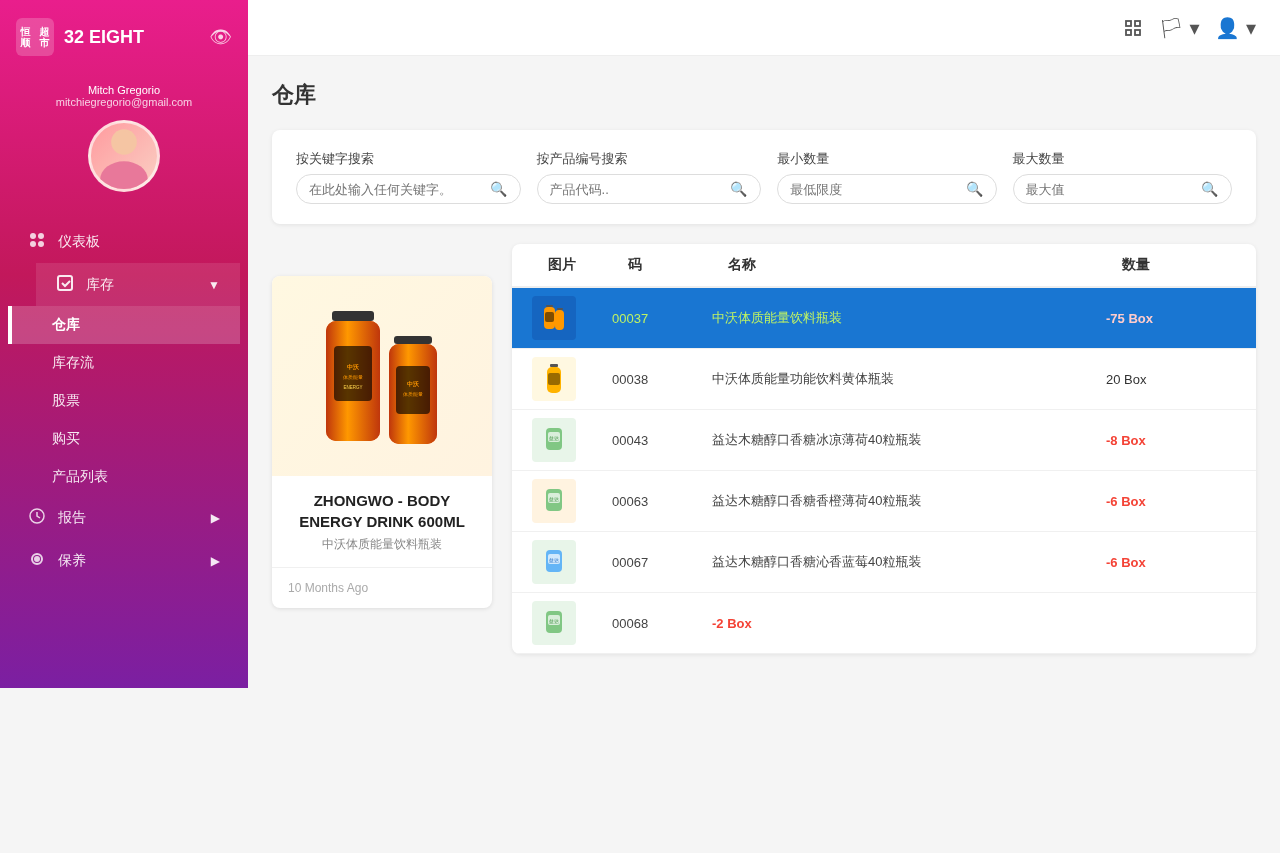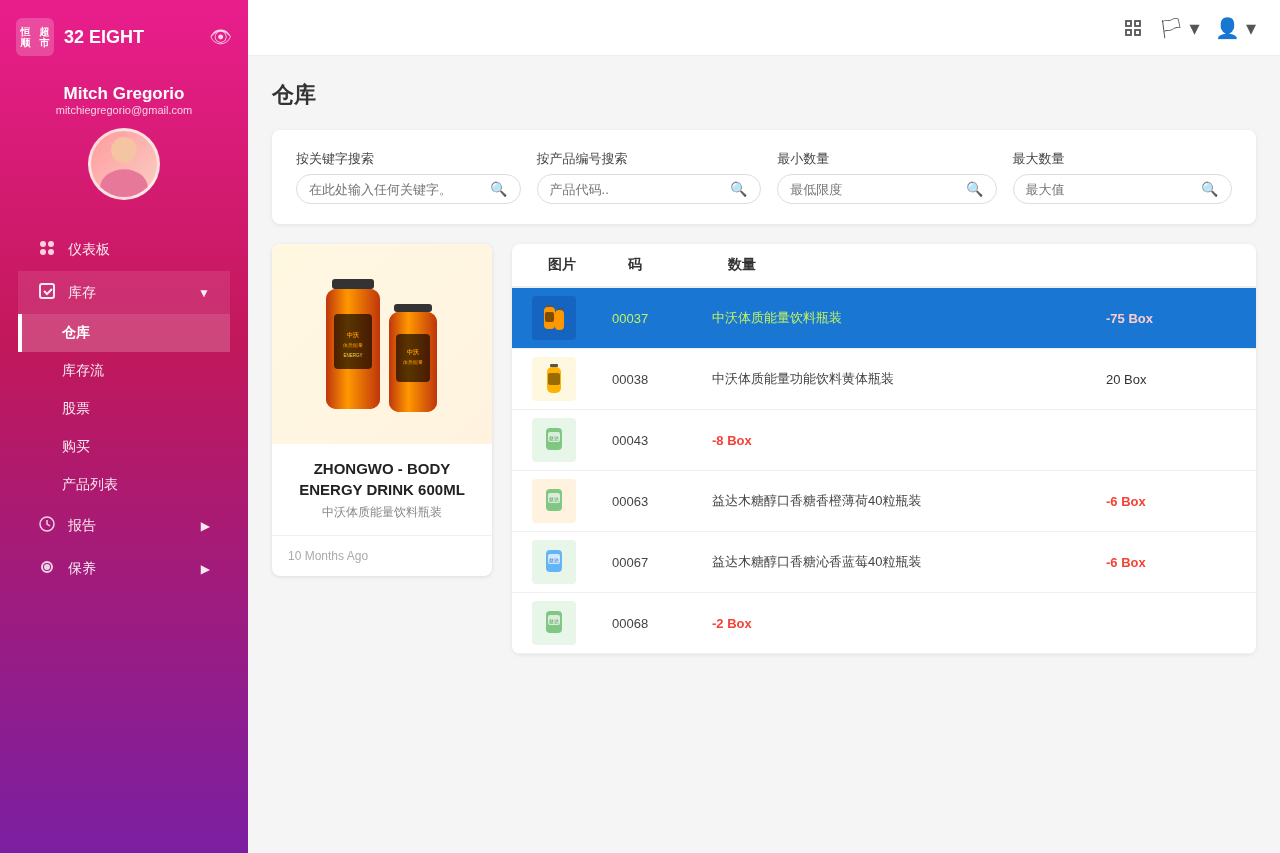--- a/index.html
+++ b/index.html
@@ -6,21 +6,21 @@
     body { font-family: 'Microsoft YaHei', Arial, sans-serif; background: #f5f5f5; display: flex; height: 853px; overflow: hidden; }
 
     
     .sidebar {
       width: 248px;
       min-width: 248px;
       background: linear-gradient(180deg, #e91e8c 0%, #c2185b 40%, #7b1fa2 100%);
       display: flex;
       flex-direction: column;
       color: white;
-      height: 853px;
+      height: 688px;
     }
     .sidebar-header {
       display: flex;
       align-items: center;
       padding: 18px 16px;
       gap: 10px;
     }
     .sidebar-logo-box {
       background: rgba(255,255,255,0.2);
       border-radius: 6px;
@@ -45,56 +45,56 @@
       font-size: 18px;
       opacity: 0.8;
     }
     .sidebar-user {
       display: flex;
       flex-direction: column;
       align-items: center;
       padding: 10px 16px 20px;
     }
     .sidebar-username {
-      font-size: 17px;
-      font-weight: 700;
+      font-size: 11px;
+      font-weight: 400;
       color: white;
     }
     .sidebar-email {
       font-size: 11px;
       color: rgba(255,255,255,0.8);
       margin-bottom: 12px;
     }
     .avatar-circle {
       width: 72px;
       height: 72px;
       border-radius: 50%;
       background: linear-gradient(135deg, #ff9a9e, #fad0c4);
       border: 3px solid rgba(255,255,255,0.6);
       overflow: hidden;
       display: flex;
       align-items: flex-end;
       justify-content: center;
     }
     .sidebar-nav {
-      padding: 8px 18px;
+      padding: 8px 8px;
       flex: 1;
     }
     .nav-item {
       display: flex;
       align-items: center;
       padding: 12px 20px;
       cursor: pointer;
       font-size: 14px;
       color: rgba(255,255,255,0.9);
       gap: 12px;
       border-radius: 0;
       transition: background 0.2s;
     }
-    .nav-item.active-parent { background: rgba(255,255,255,0.1); }
+    .nav-item.active-parent { background: rgba(255,255,255,0.1); margin-left: 28px; }
     .nav-item .nav-chevron { margin-left: auto; font-size: 12px; }
     .nav-sub-item {
       display: flex;
       align-items: center;
       padding: 10px 20px 10px 44px;
       cursor: pointer;
       font-size: 14px;
       color: rgba(255,255,255,0.9);
     }
     .nav-sub-item.active {
@@ -222,20 +222,21 @@
     }
 
     
     .product-card {
       background: white;
       border-radius: 8px;
       box-shadow: 0 1px 4px rgba(0,0,0,0.1);
       width: 220px;
       min-width: 220px;
       overflow: hidden;
+      margin-top: 32px;
     }
     .product-card-image {
       width: 100%;
       height: 200px;
       background: linear-gradient(135deg, #fff8e1, #fff3e0);
       display: flex;
       align-items: center;
       justify-content: center;
       position: relative;
       overflow: hidden;
@@ -503,20 +504,21 @@
         </div>
         <div class="product-card-footer">
           <span class="product-date">10 Months Ago</span>
         </div>
       </div>
 
       <div class="table-card">
         <div class="table-header-row">
           <div class="table-header-cell">图片</div>
           <div class="table-header-cell">码</div>
+          <div class="table-header-cell">名称</div>
           <div class="table-header-cell">数量</div>
         </div>
 
         <div class="table-row selected">
           <div class="table-cell">
             <div class="thumb" style="background:#1565c0;">
               <svg width="36" height="36" viewBox="0 0 36 36">
                 <rect x="10" y="5" width="7" height="2" rx="1" fill="#555"></rect>
                 <rect x="8" y="7" width="11" height="22" rx="4" fill="#ff9800"></rect>
                 <rect x="9" y="12" width="9" height="10" rx="2" fill="rgba(0,0,0,0.5)"></rect>
@@ -549,20 +551,21 @@
           <div class="table-cell">
             <div class="thumb" style="background:#e8f5e9;">
               <svg width="36" height="36" viewBox="0 0 36 36">
                 <rect x="10" y="6" width="16" height="22" rx="4" fill="#81c784"></rect>
                 <rect x="12" y="10" width="12" height="10" rx="2" fill="white" opacity="0.7"></rect>
                 <text x="18" y="18" fill="#388e3c" font-size="5" text-anchor="middle">益达</text>
               </svg>
             </div>
           </div>
           <div class="table-cell">00043</div>
+          <div class="table-cell">益达木糖醇口香糖冰凉薄荷40粒瓶装</div>
           <div class="table-cell qty-negative">-8 Box</div>
         </div>
 
         <div class="table-row">
           <div class="table-cell">
             <div class="thumb" style="background:#fff3e0;">
               <svg width="36" height="36" viewBox="0 0 36 36">
                 <rect x="10" y="6" width="16" height="22" rx="4" fill="#81c784"></rect>
                 <rect x="12" y="10" width="12" height="10" rx="2" fill="white" opacity="0.7"></rect>
                 <text x="18" y="18" fill="#388e3c" font-size="5" text-anchor="middle">益达</text>

